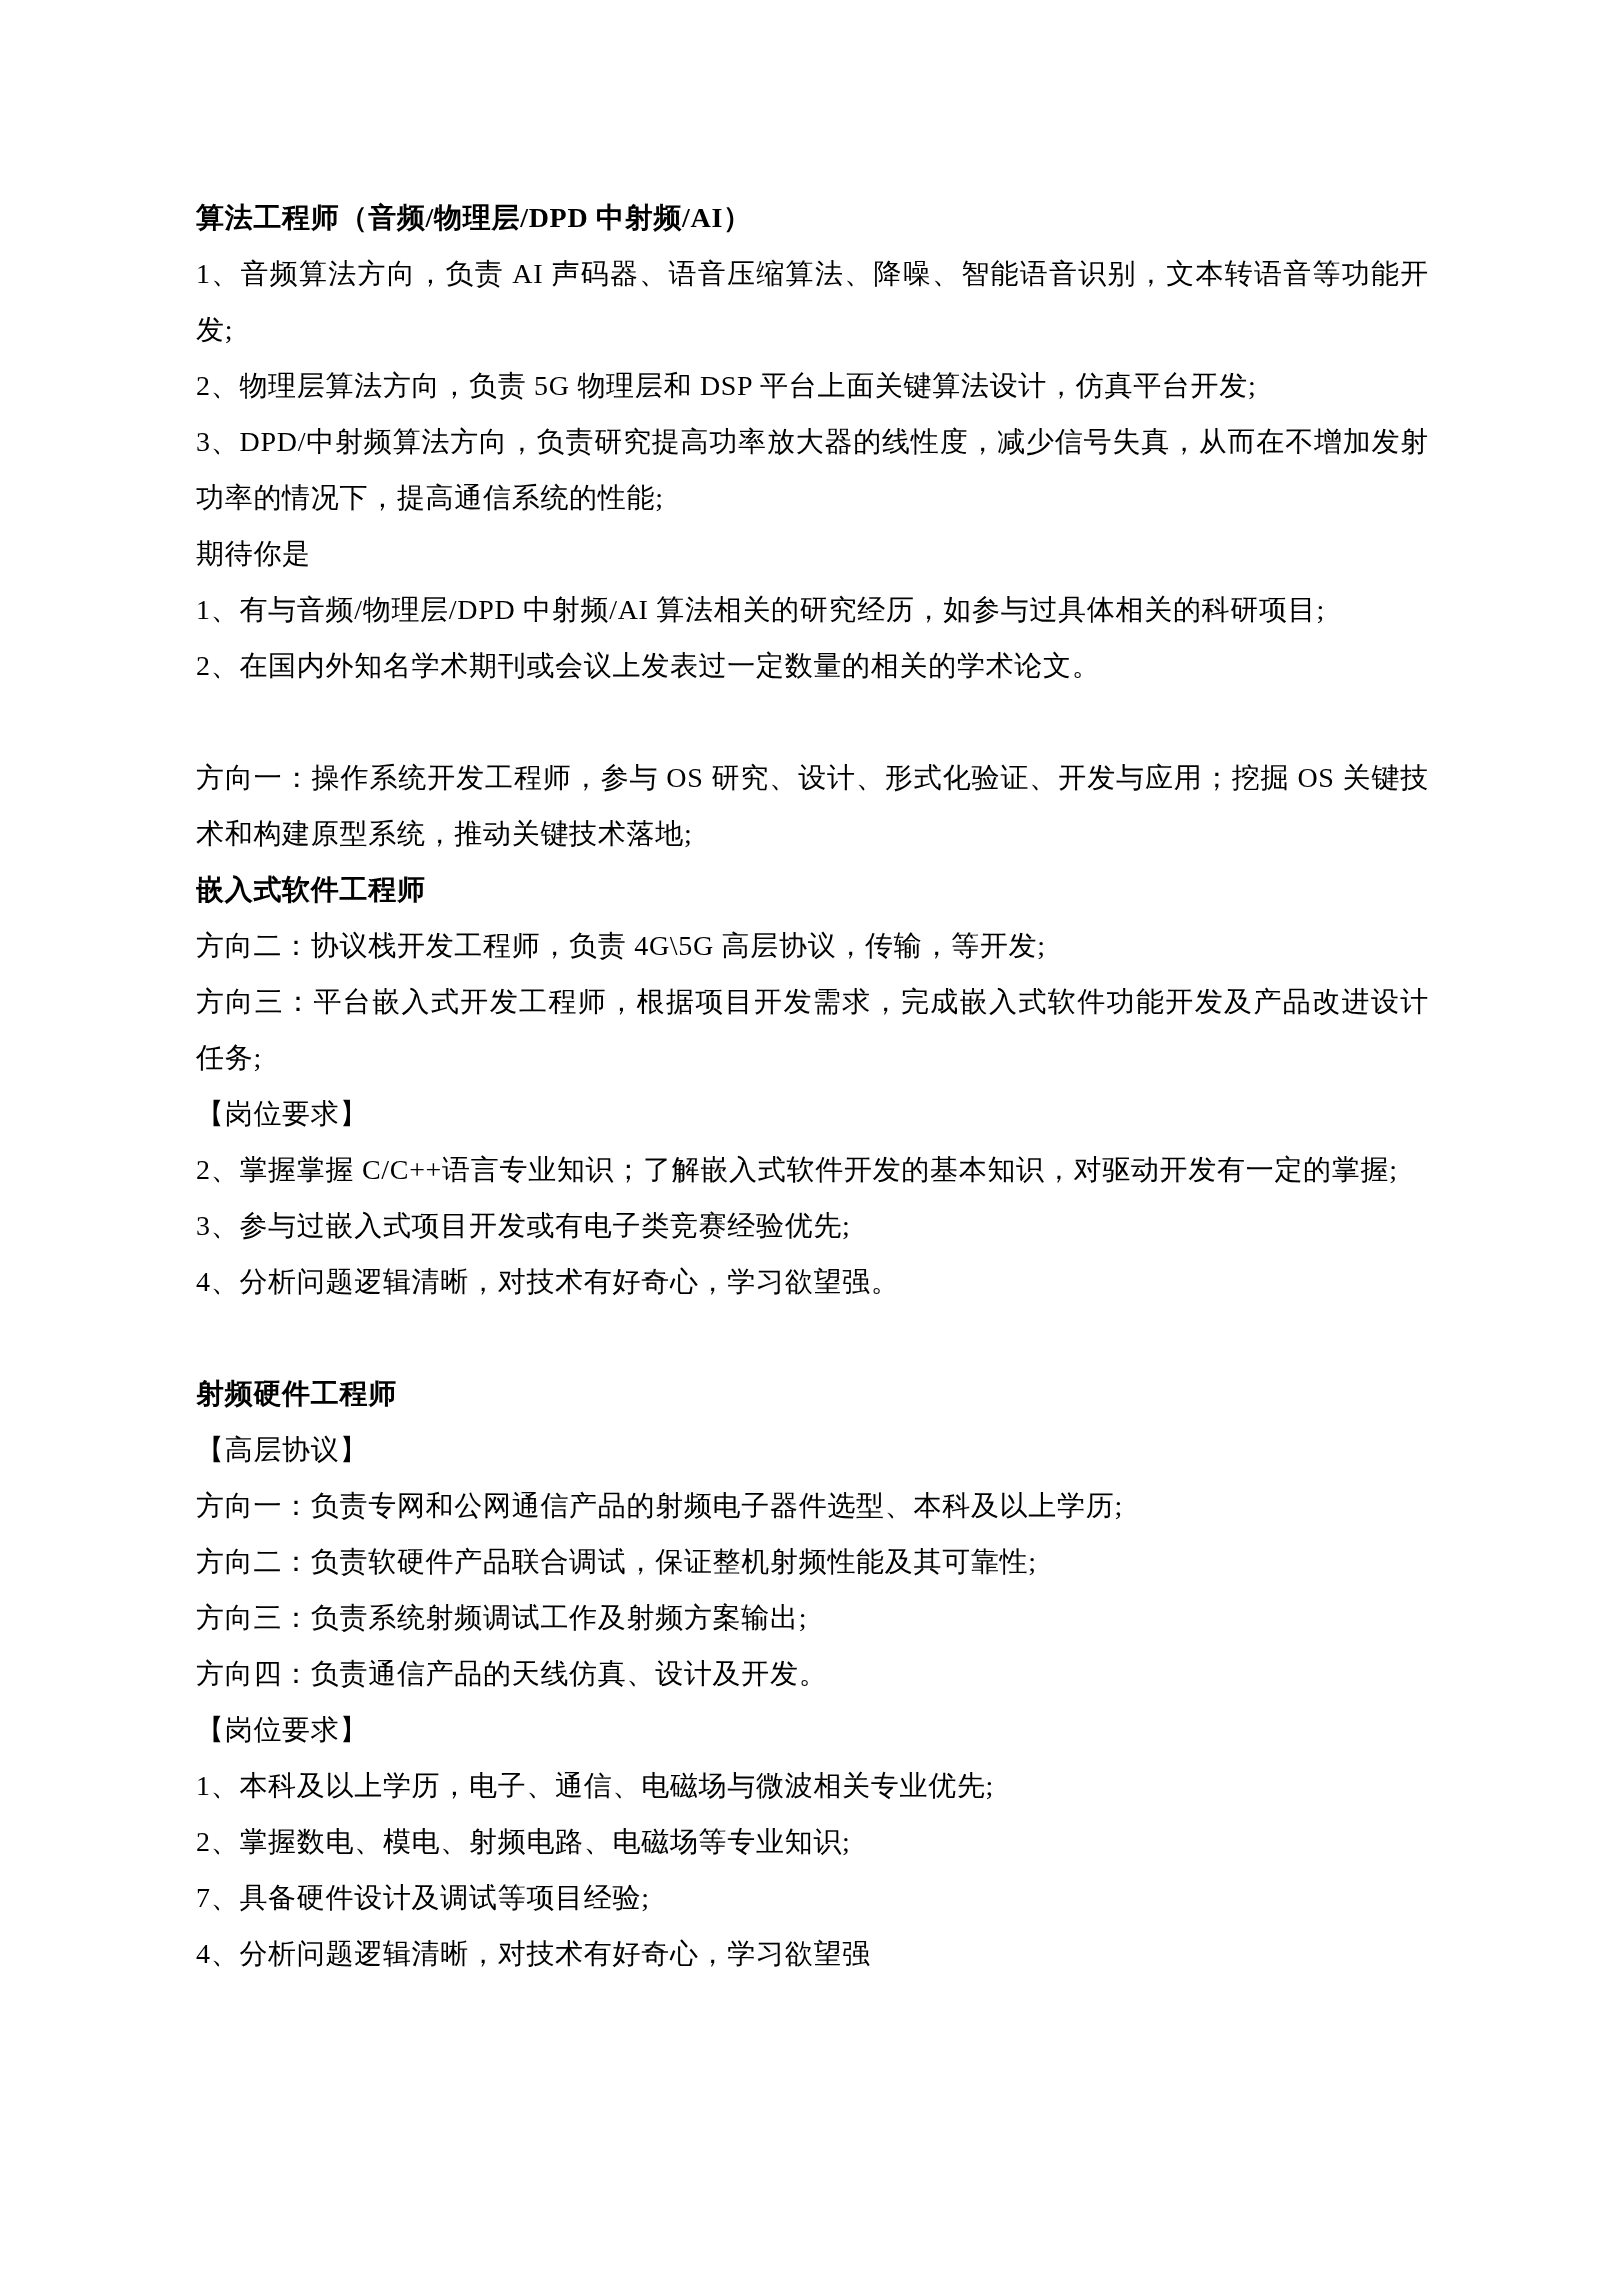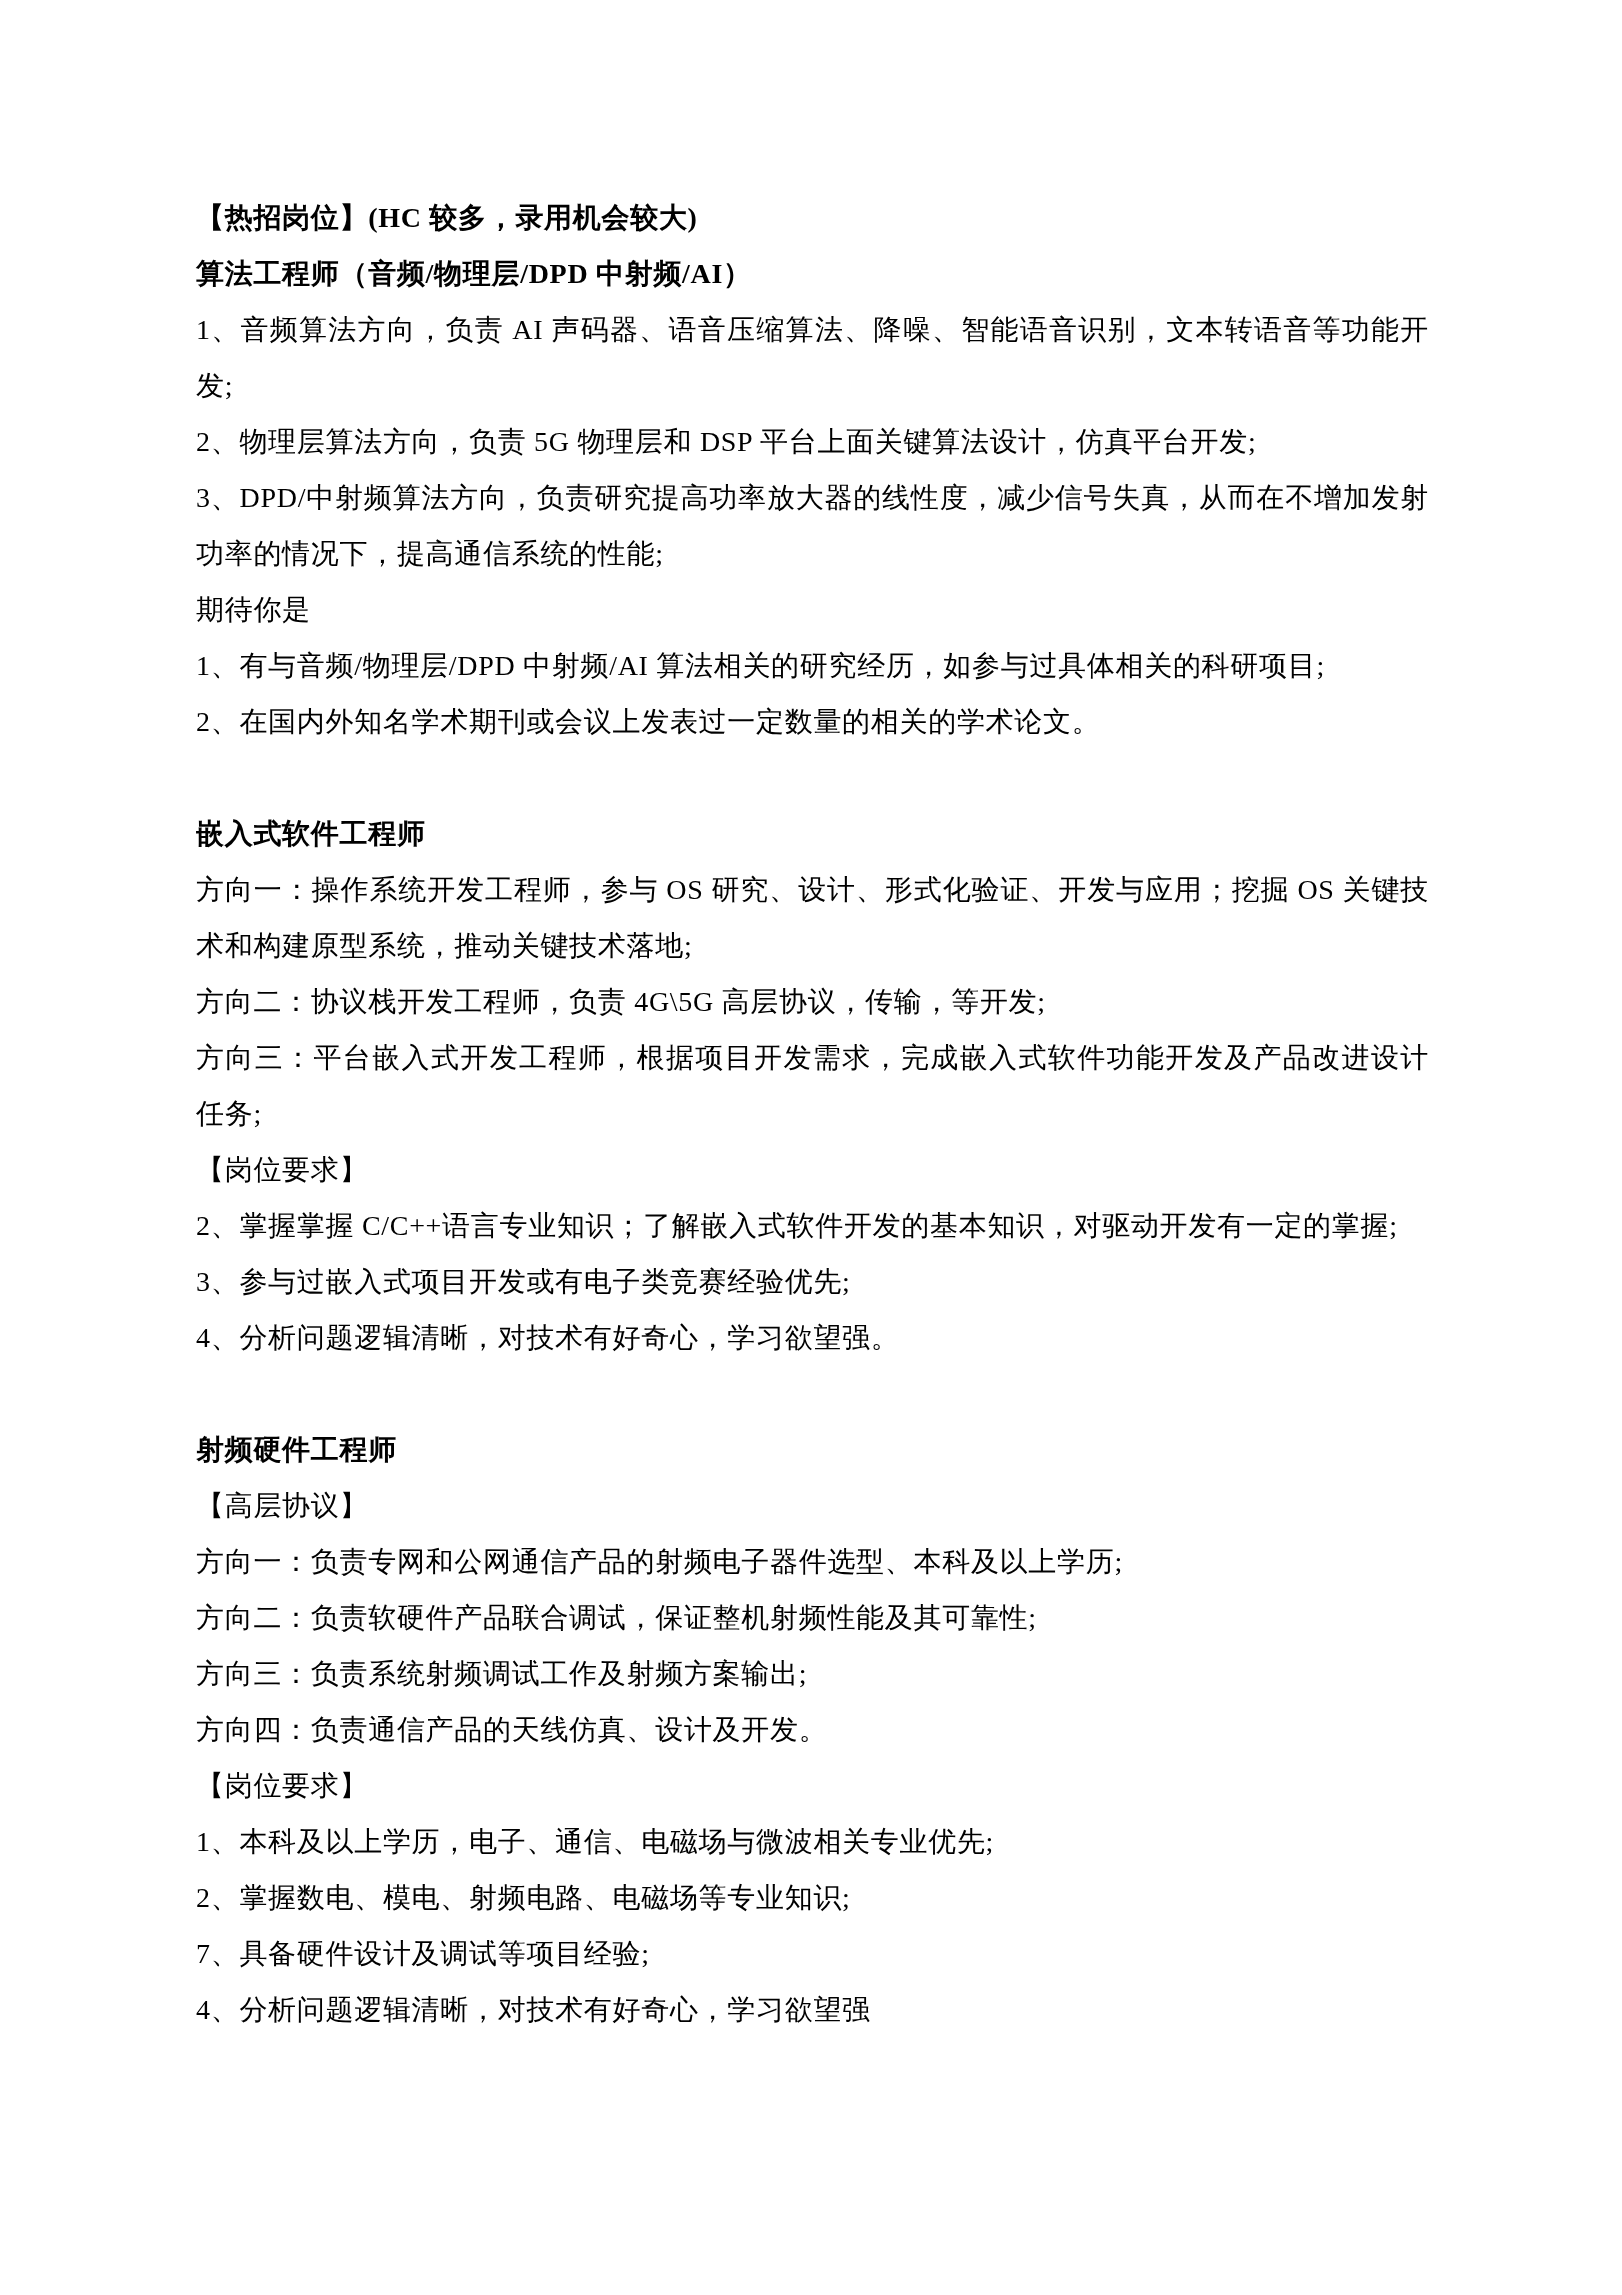--- a/index.html
+++ b/index.html
@@ -29,33 +29,32 @@
     word-break: break-all;
   }
   p.heading { font-weight: bold; }
 </style>
 </head>
 <body>
 
 <div class="page">
 
   <div class="doc-section">
-    <p class="line heading">【热招岗位】(HC 较多，录用机会较大)</p>
     <p class="line heading">算法工程师（音频/物理层/DPD 中射频/AI）</p>
     <p class="line">1、音频算法方向，负责 AI 声码器、语音压缩算法、降噪、智能语音识别，文本转语音等功能开发;</p>
     <p class="line">2、物理层算法方向，负责 5G 物理层和 DSP 平台上面关键算法设计，仿真平台开发;</p>
     <p class="line">3、DPD/中射频算法方向，负责研究提高功率放大器的线性度，减少信号失真，从而在不增加发射功率的情况下，提高通信系统的性能;</p>
     <p class="line">期待你是</p>
     <p class="line">1、有与音频/物理层/DPD 中射频/AI 算法相关的研究经历，如参与过具体相关的科研项目;</p>
     <p class="line">2、在国内外知名学术期刊或会议上发表过一定数量的相关的学术论文。</p>
   </div>
 
   <div class="doc-section">
+    <p class="line">方向一：操作系统开发工程师，参与 OS 研究、设计、形式化验证、开发与应用；挖掘 OS 关键技术和构建原型系统，推动关键技术落地;</p>
     <p class="line heading">嵌入式软件工程师</p>
-    <p class="line">方向一：操作系统开发工程师，参与 OS 研究、设计、形式化验证、开发与应用；挖掘 OS 关键技术和构建原型系统，推动关键技术落地;</p>
     <p class="line">方向二：协议栈开发工程师，负责 4G\5G 高层协议，传输，等开发;</p>
     <p class="line">方向三：平台嵌入式开发工程师，根据项目开发需求，完成嵌入式软件功能开发及产品改进设计任务;</p>
     <p class="line">【岗位要求】</p>
     <p class="line">2、掌握掌握 C/C++语言专业知识；了解嵌入式软件开发的基本知识，对驱动开发有一定的掌握;</p>
     <p class="line">3、参与过嵌入式项目开发或有电子类竞赛经验优先;</p>
     <p class="line">4、分析问题逻辑清晰，对技术有好奇心，学习欲望强。</p>
   </div>
 
   <div class="doc-section">
     <p class="line heading">射频硬件工程师</p>

